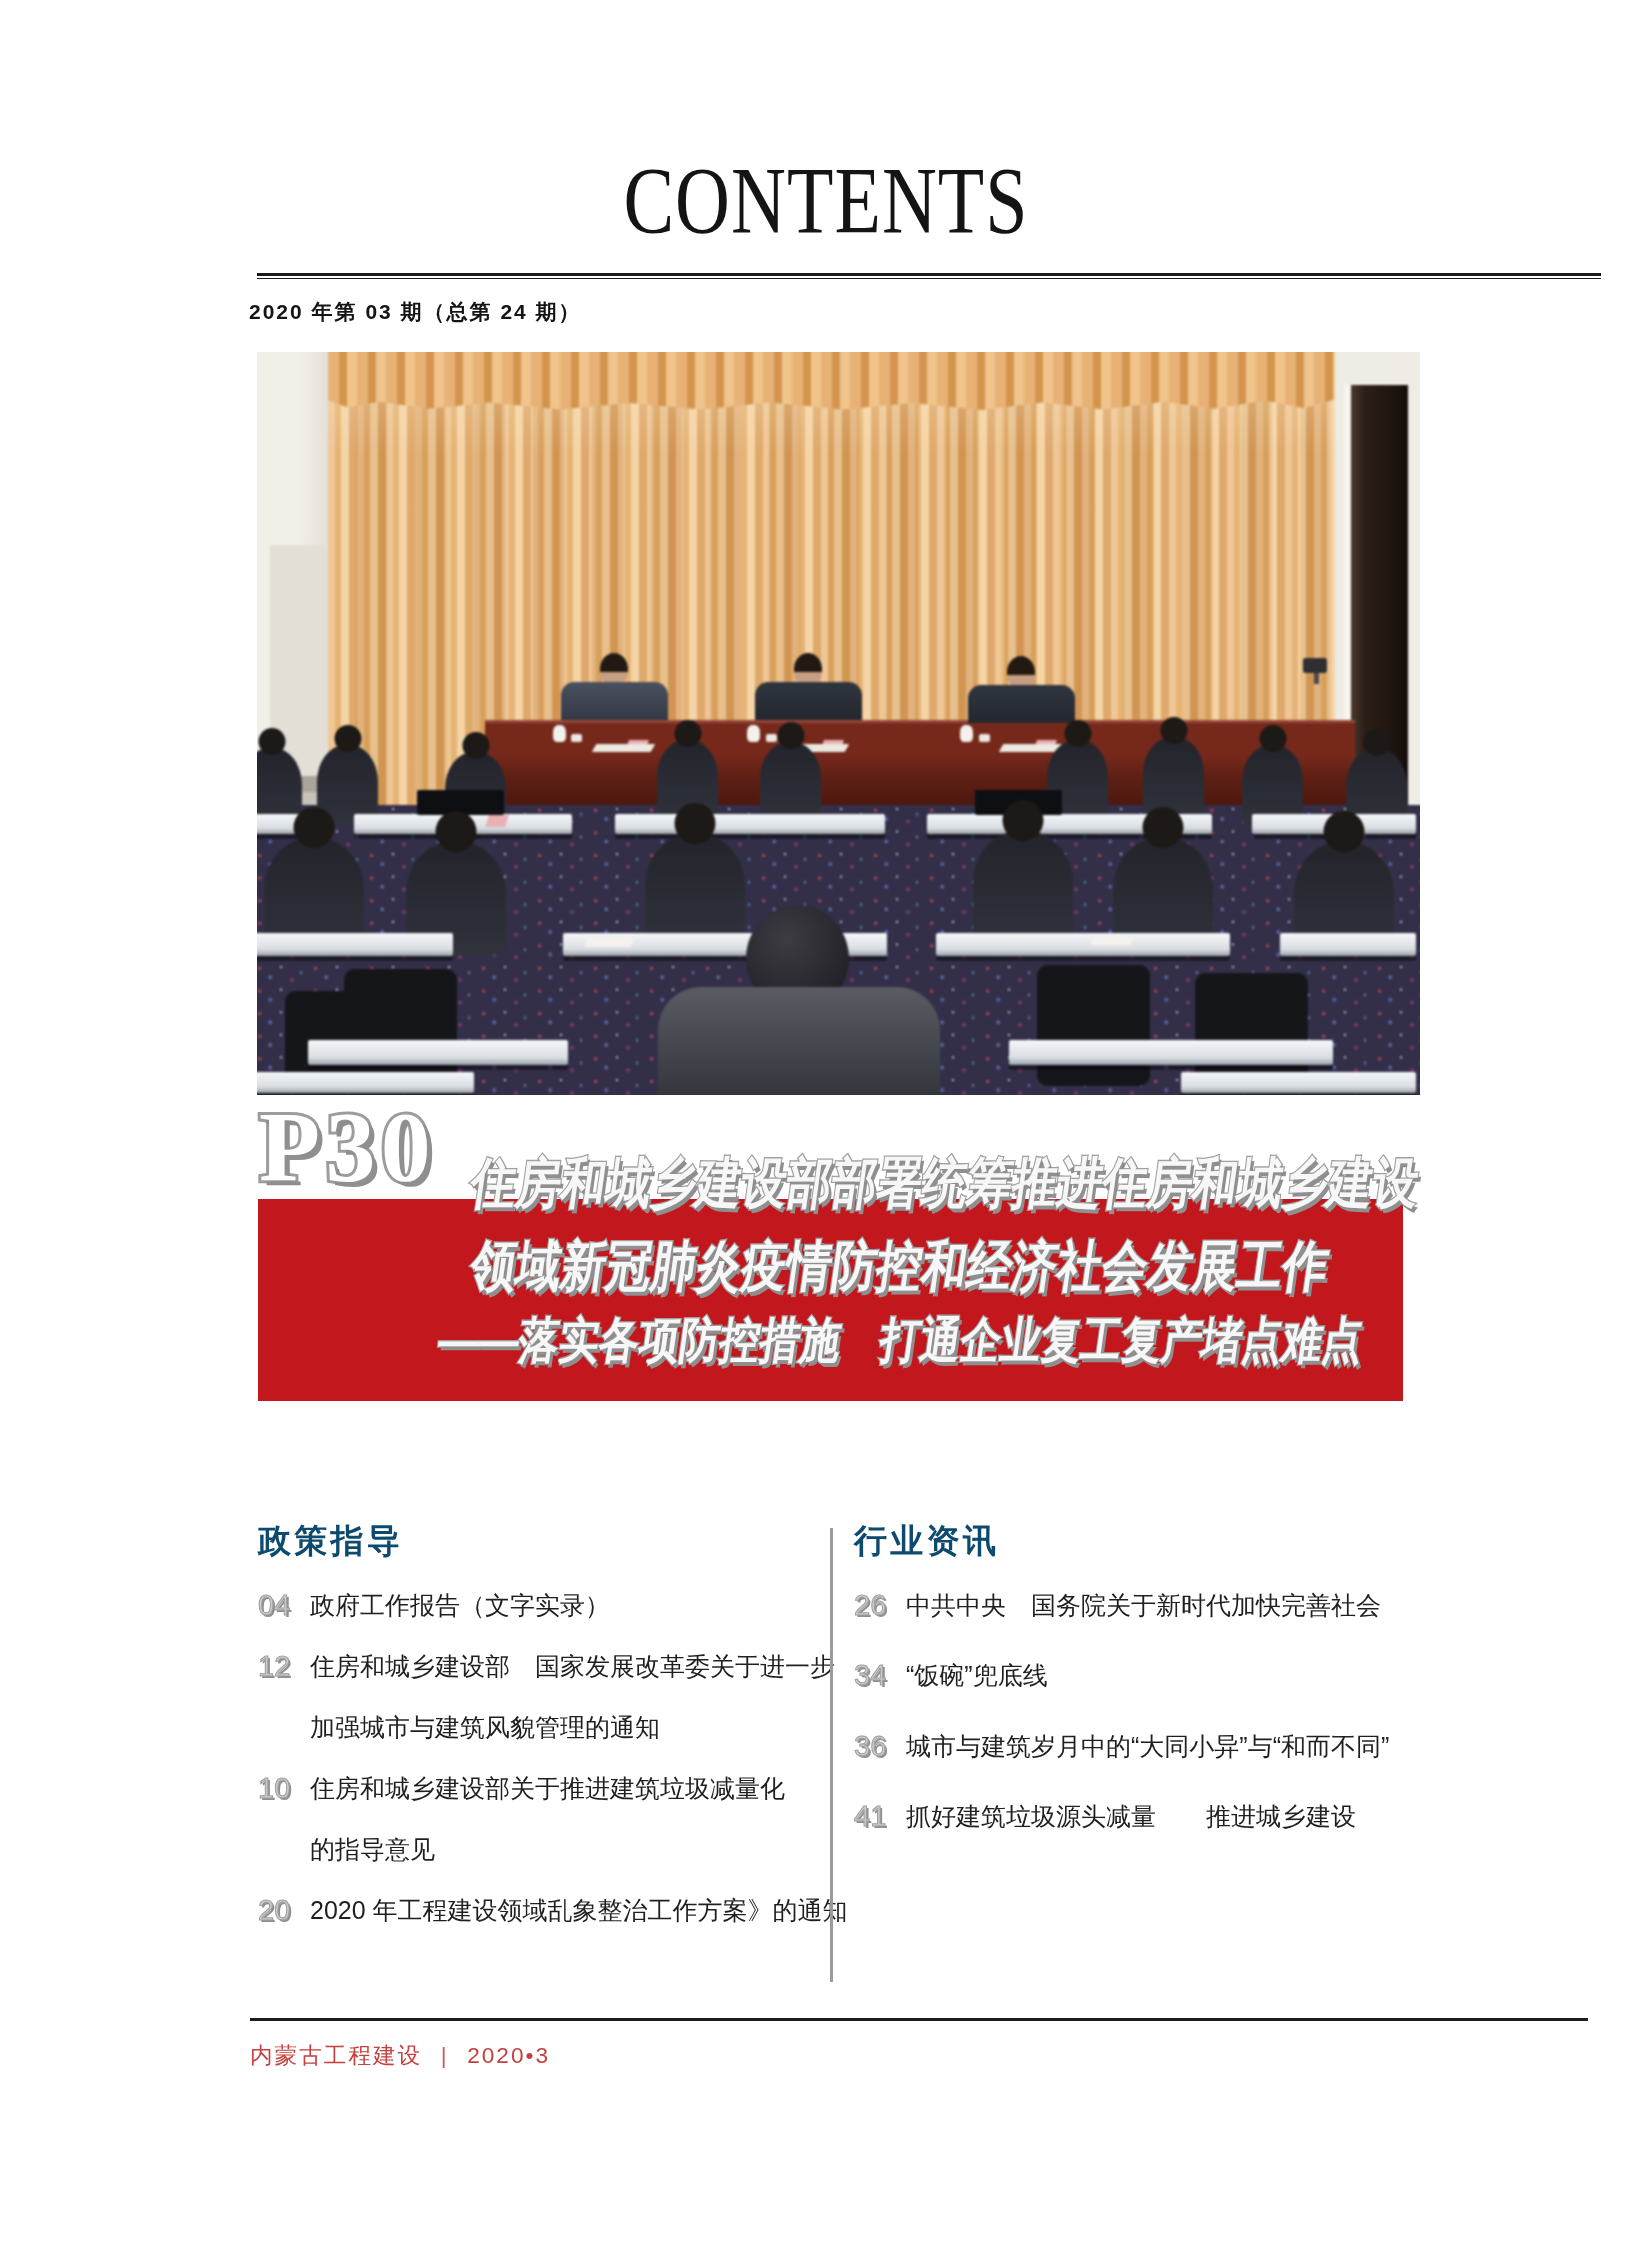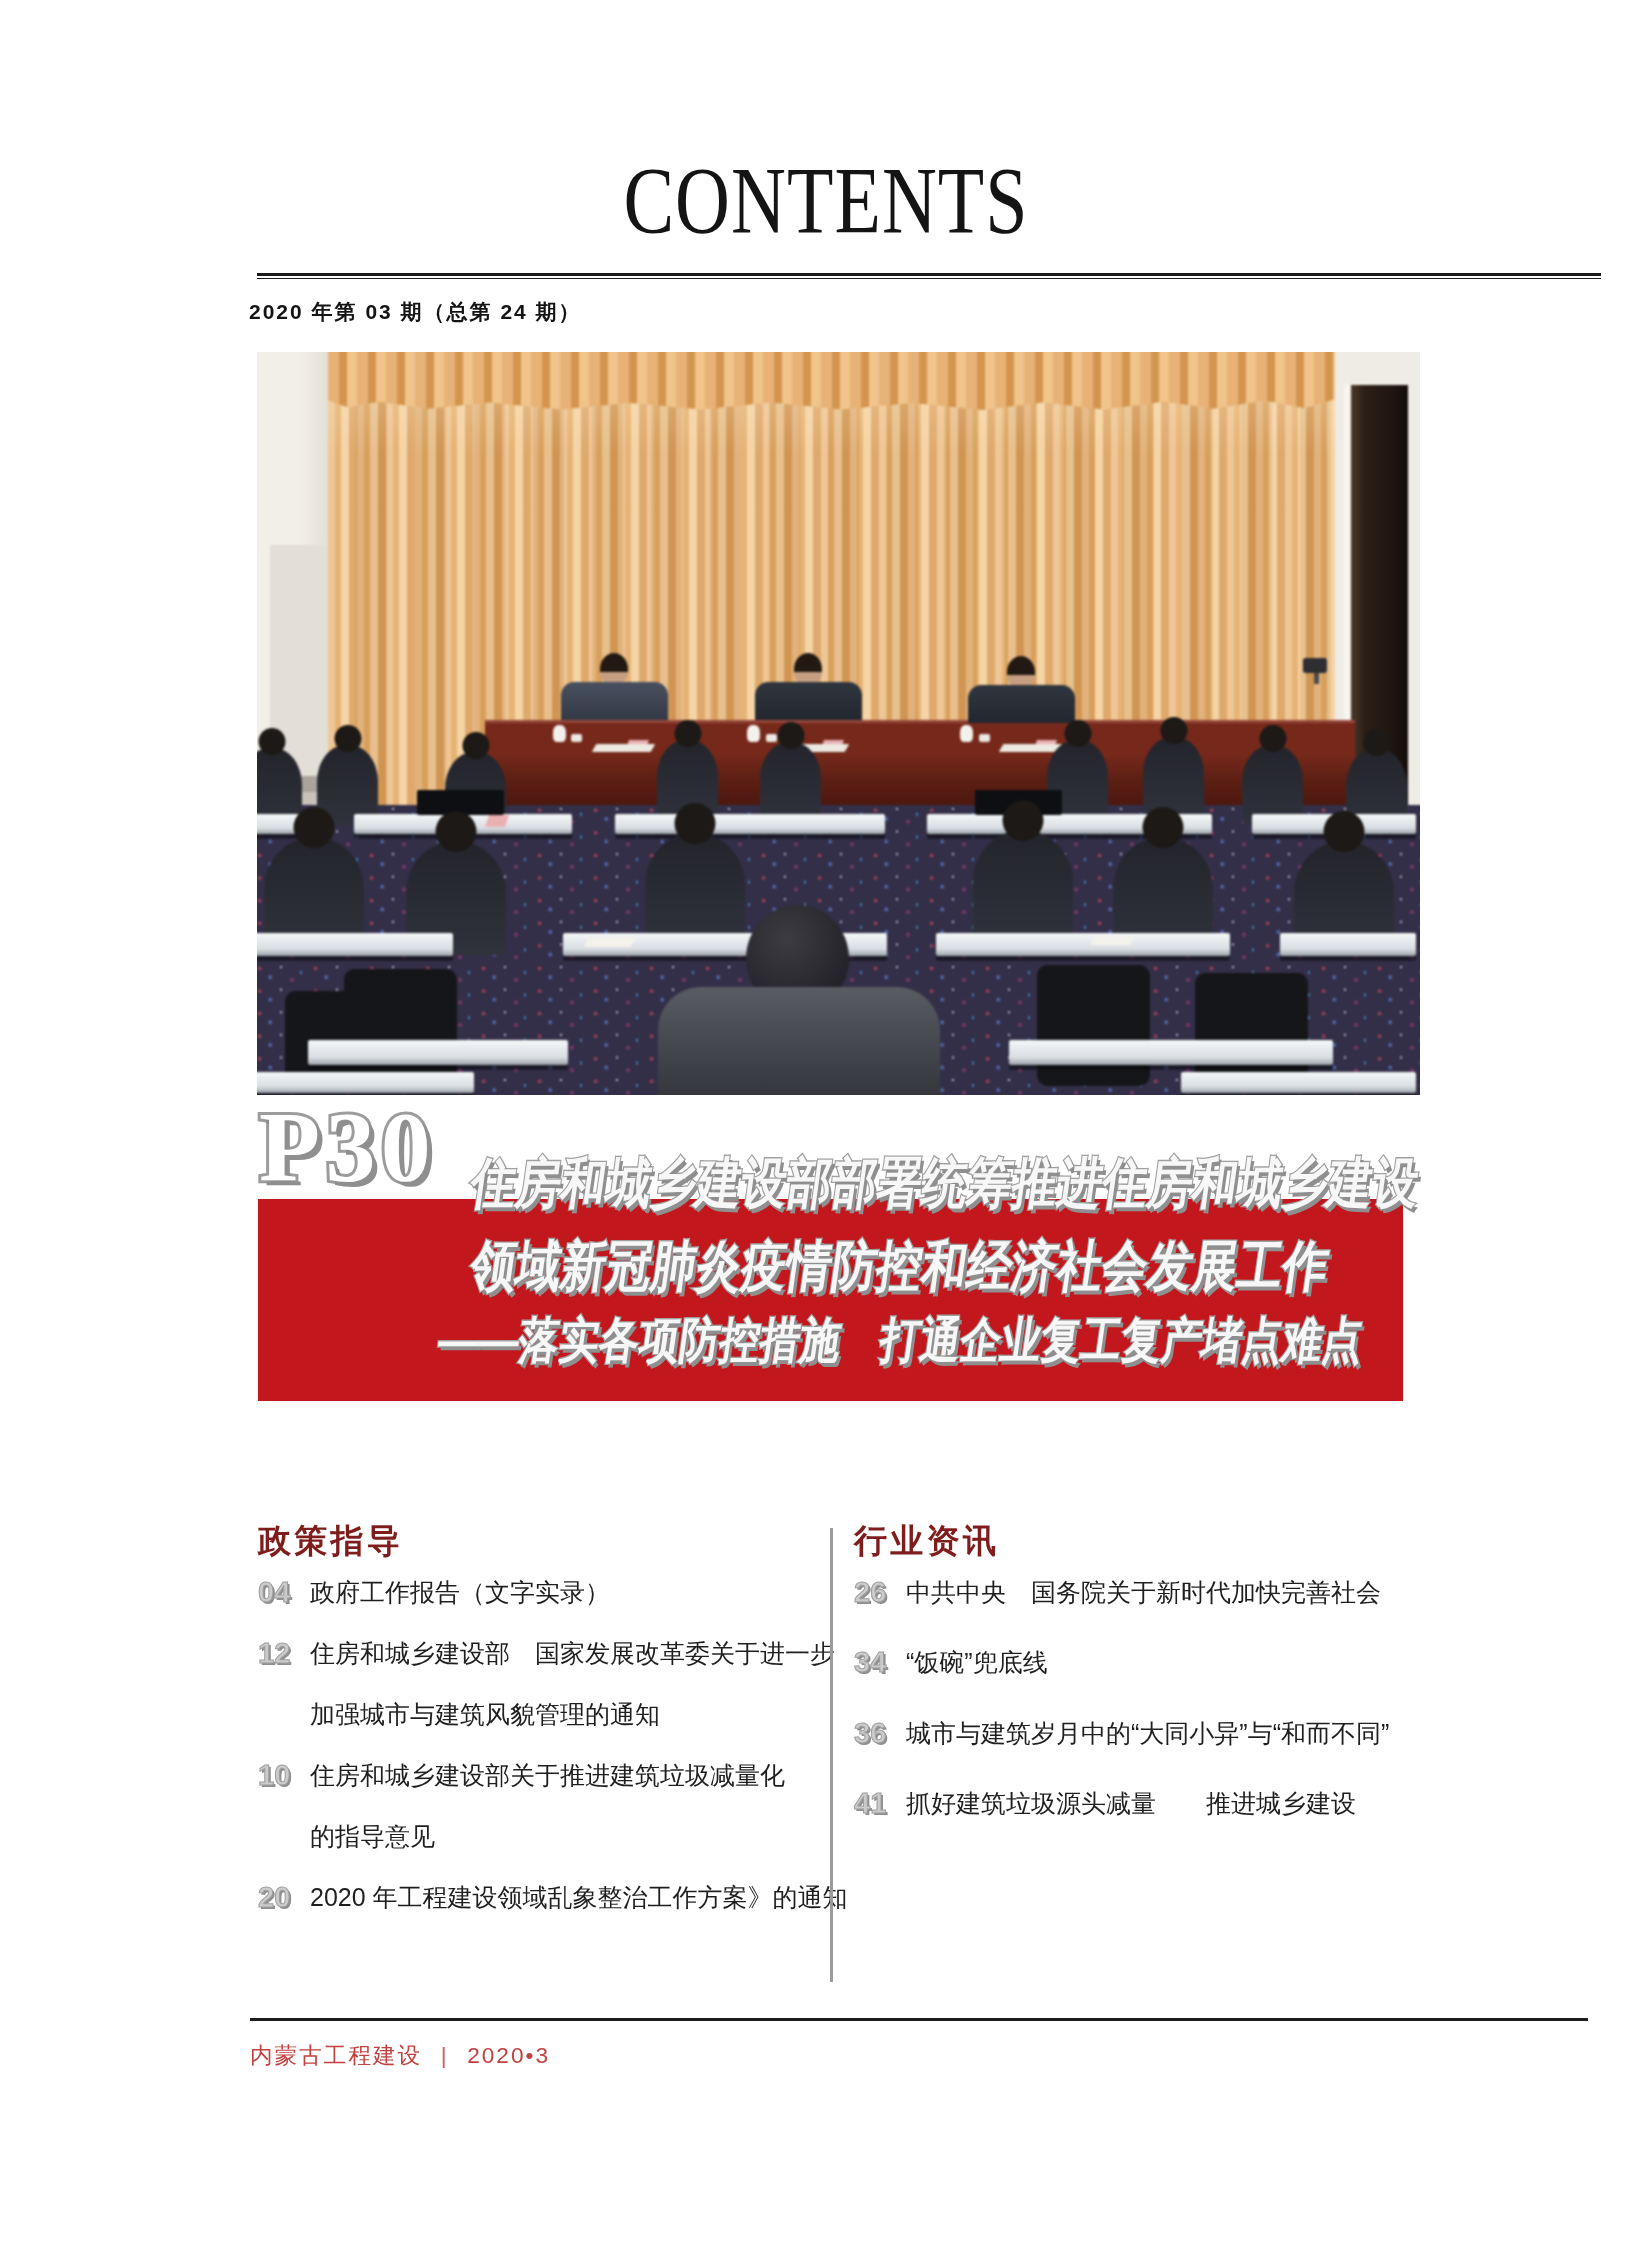--- a/index.html
+++ b/index.html
@@ -82,24 +82,24 @@
     -webkit-text-stroke:2.7px #a0a0a0;paint-order:stroke fill;
     text-shadow:4px 4px 0.7px #8f8f8f;transform:skewX(-8deg) scaleX(.82);transform-origin:left bottom;}
   .f1{left:466px;top:1147px;font-size:55px;}
   .f2{left:466px;top:1230px;font-size:55px;}
   .f3{left:434px;top:1308px;font-size:49px;}
 
   
   .col{position:absolute;}
   .col-left{left:258px;top:1523px;width:566px;}
   .col-right{left:854px;top:1523px;width:599px;}
-  .col h2{margin:0 0 4px 0;font-size:33px;line-height:35px;letter-spacing:3.3px;color:#7f1d1d;font-weight:bold;}
+  .col h2{margin:0 0 17px 0;font-size:33px;line-height:35px;letter-spacing:3.3px;color:#0c4a6e;font-weight:bold;}
   .item{display:flex;align-items:flex-start;}
   .col-right .item + .item{margin-top:9.3px;}
-  .num{flex:none;width:52px;font-size:29px;font-weight:bold;line-height:61px;color:#cbcbcb;
+  .num{flex:none;width:52px;font-size:29px;font-weight:normal;line-height:61px;color:#cbcbcb;
     -webkit-text-stroke:1px #9e9e9e;text-shadow:2px 2px 0 #8f8f8f;}
   .lines{flex:1;}
   .line{font-size:25px;line-height:61px;letter-spacing:0;color:#1f1f1f;white-space:nowrap;}
   .divider{position:absolute;left:830px;top:1528px;width:2.7px;height:454px;background:#9b9b9b;}
 
   
   .footer-rule{position:absolute;left:250px;top:2018px;width:1338px;height:3.3px;background:#1d1d1d;}
   .footer{position:absolute;left:250px;top:2040px;display:flex;align-items:center;
     font-size:22.6px;color:#c2423f;letter-spacing:2px;white-space:nowrap;}
   .footer .sep{margin:0 18.6px;font-weight:300;color:#c9605c;}

